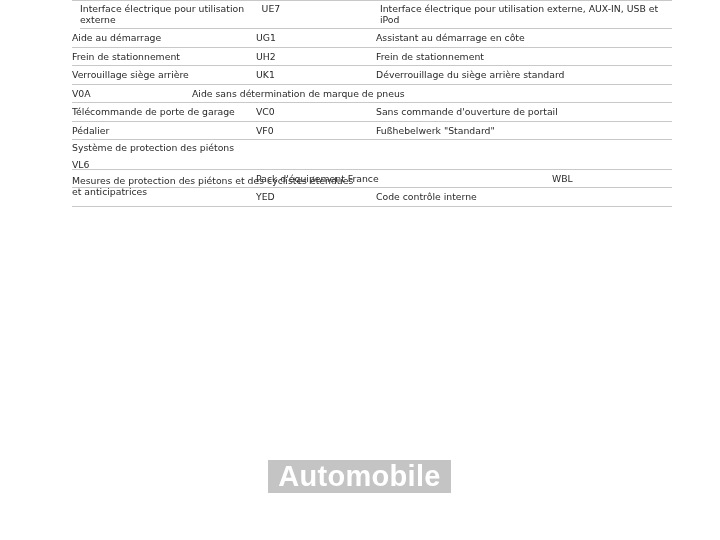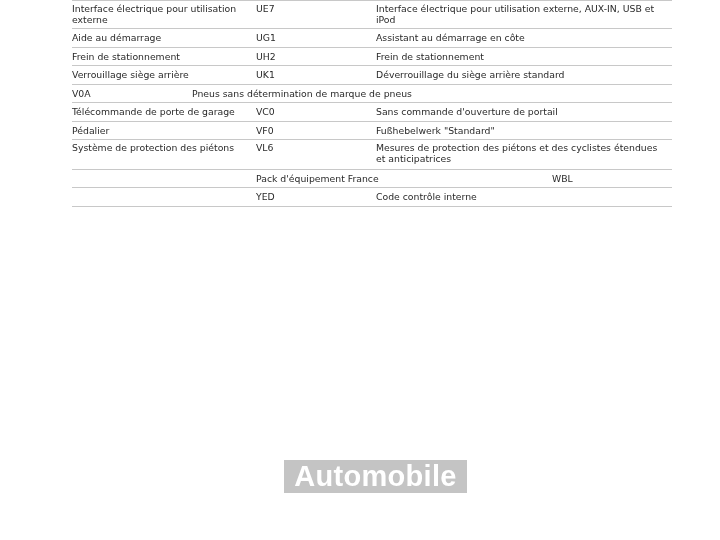--- a/index.html
+++ b/index.html
@@ -4,26 +4,26 @@
 <style>
   html, body { margin:0; padding:0; background:#ffffff; }
   body { width:720px; height:540px; position:relative; overflow:hidden;
          font-family:"DejaVu Sans", sans-serif; color:#2a2a2a; }
   .table { position:absolute; left:72px; top:0; width:600px; border-top:1px solid #c8c8c8; }
   .row { display:flex; border-bottom:1px solid #c8c8c8; font-size:9.3px; line-height:10.5px; }
   .cell { padding:3px 0 3px 0; box-sizing:border-box; }
   .c1 { width:184px; padding-right:8px; }
   .c2 { width:120px; }
   .c3 { width:296px; padding-right:4px; }
-  .row.h1 { height:27px; }
+  .row.h1 { height:27px;margin-left:8px; }
   .row.h2 { height:17.5px;align-items:flex-end; }
-  .row.h3 { height:28.5px; }
+  .row.h3 { height:28.5px;flex-direction:column; }
   .logo { position:absolute; left:268px; top:460px; width:183px; height:33px;
           background:#c4c4c4; color:#ffffff; font-family:"Liberation Sans", sans-serif;
-          font-weight:bold; font-size:29px; line-height:33px; text-align:center; letter-spacing:0.3px;margin-left:16px; }
+          font-weight:bold; font-size:29px; line-height:33px; text-align:center; letter-spacing:0.3px; }
 </style>
 </head>
 <body>
 
 <div class="table">
   <div class="row h1">
     <div class="cell c1">Interface électrique pour utilisation externe</div>
     <div class="cell c2">UE7</div>
     <div class="cell c3">Interface électrique pour utilisation  externe, AUX-IN, USB et iPod</div>
   </div>
@@ -37,21 +37,21 @@
     <div class="cell c2">UH2</div>
     <div class="cell c3">Frein de stationnement</div>
   </div>
   <div class="row h2">
     <div class="cell c1">Verrouillage siège arrière</div>
     <div class="cell c2">UK1</div>
     <div class="cell c3">Déverrouillage du siège arrière standard</div>
   </div>
   <div class="row h2">
     <div class="cell c2">V0A</div>
-    <div class="cell c3">Pneus sans détermination de marque de  pneus</div>
+    <div class="cell c3">Aide sans détermination de marque de  pneus</div>
   </div>
   <div class="row h2">
     <div class="cell c1">Télécommande de porte de garage</div>
     <div class="cell c2">VC0</div>
     <div class="cell c3">Sans commande d'ouverture de portail</div>
   </div>
   <div class="row h2">
     <div class="cell c1">Pédalier</div>
     <div class="cell c2">VF0</div>
     <div class="cell c3">Fußhebelwerk "Standard"</div>

